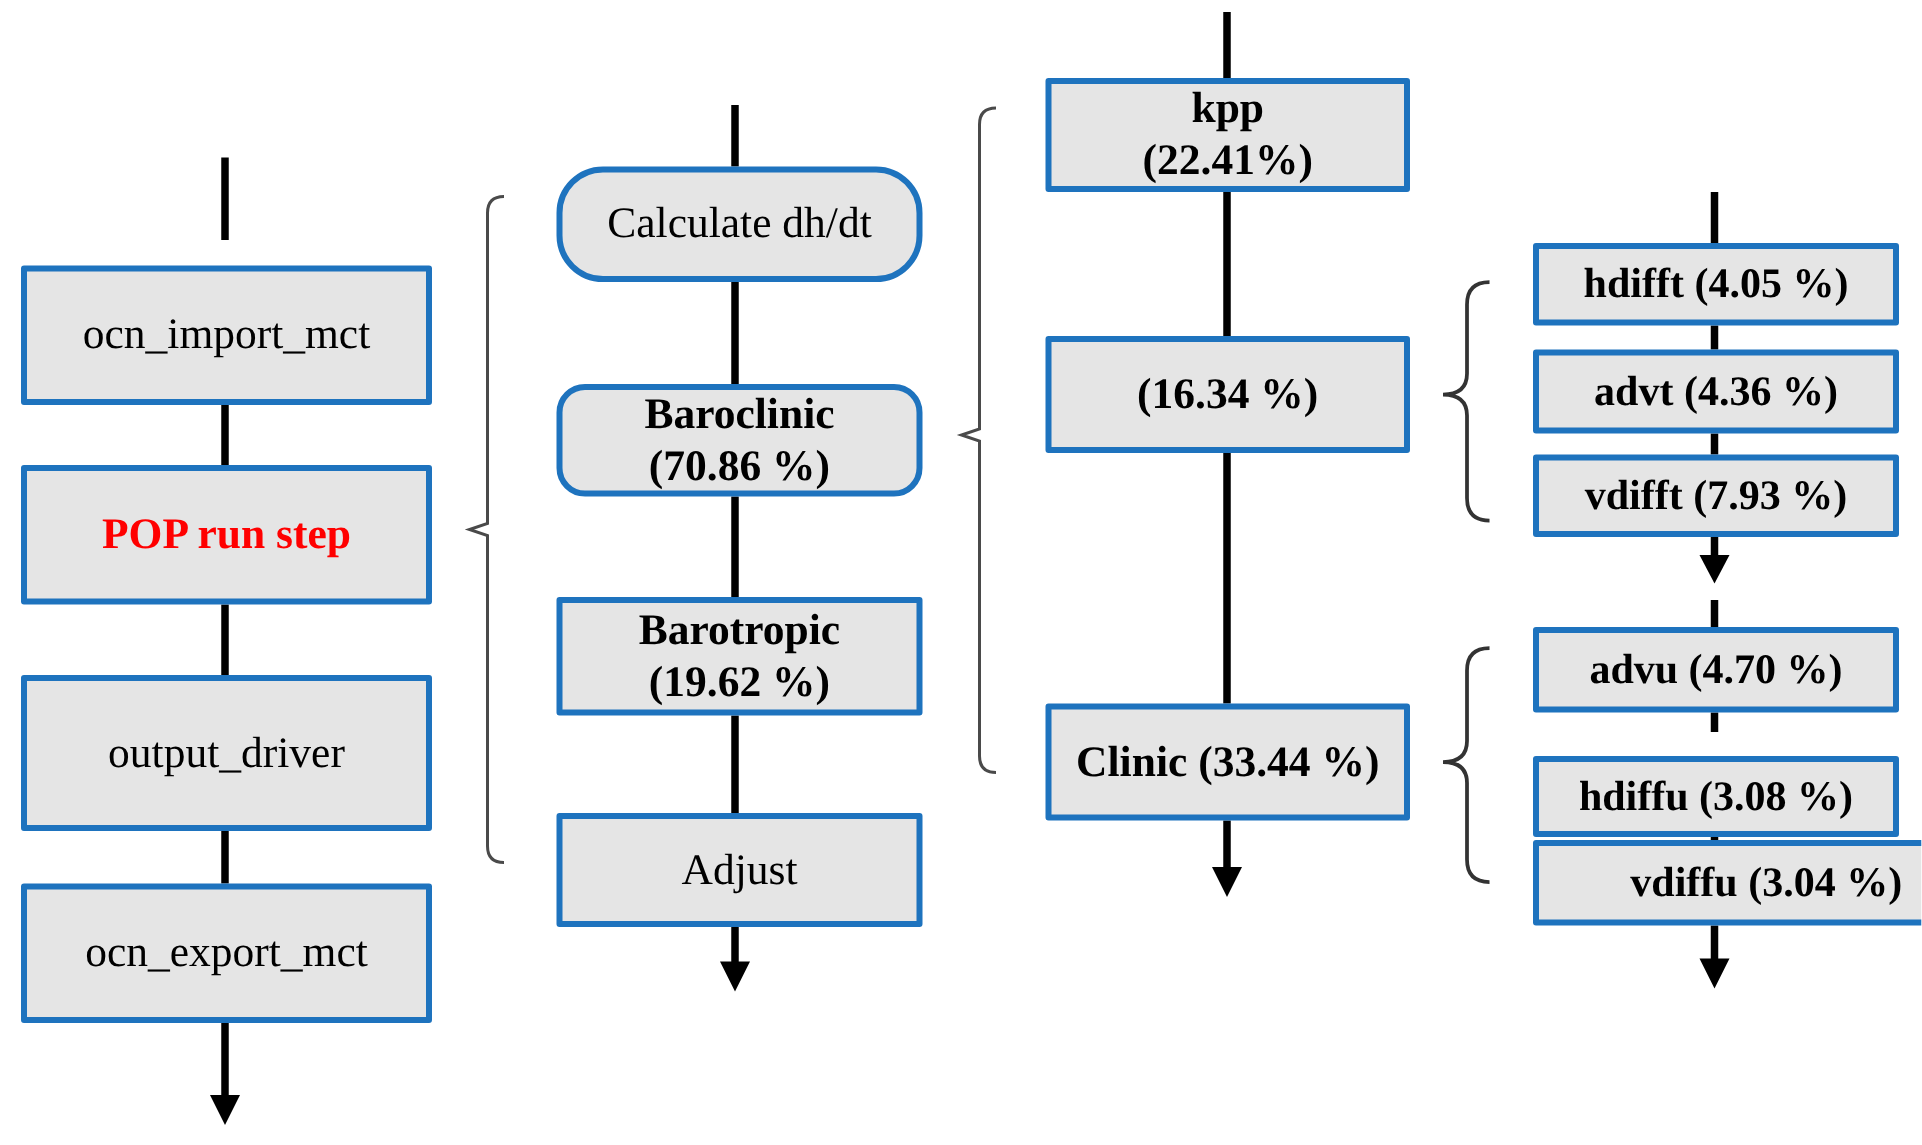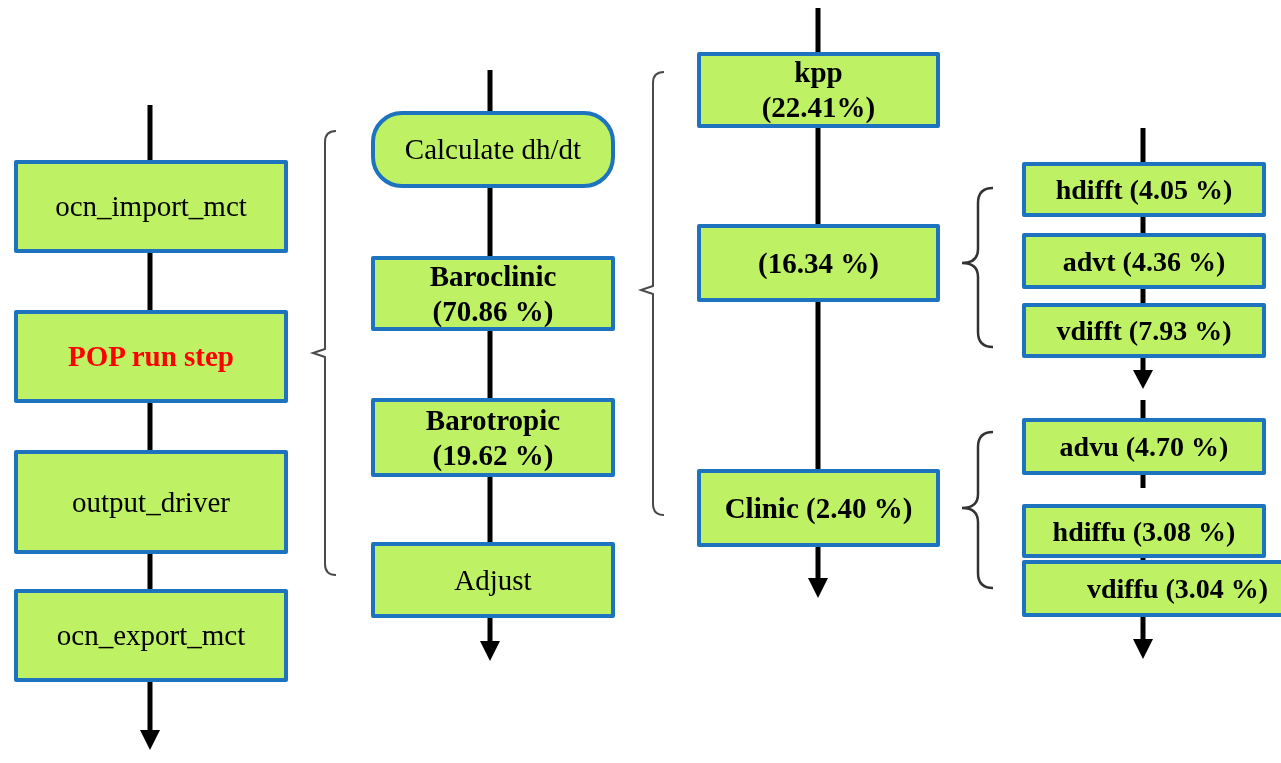--- a/index.html
+++ b/index.html
@@ -9,42 +9,42 @@
     background:#ffffff;
     font-family:"Liberation Serif","DejaVu Serif",serif;
     overflow:hidden;
   }
   .connector-layer{position:absolute;left:0;top:0;width:1281px;height:763px;}
   .box{
     position:absolute;
     box-sizing:border-box;
     border:4px solid #1E73BE;
     border-radius:2px;
-    background:#bef264;
+    background:#e5e5e5;
     display:flex;
     flex-direction:column;
     align-items:center;
     justify-content:center;
     text-align:center;
     color:#000000;
     font-size:29px;
     line-height:35px;
   }
   .box .lbl{display:block;white-space:nowrap;}
   .bold{font-weight:bold;}
   .red{color:#FF0000;font-weight:bold;}
   .small{font-size:28px;}
   
-  #b-ocn-import   {left:14px;  top:160px; width:274px; height:93px;}
+  #b-ocn-import   {left:14px;  top:177px; width:274px; height:93px;}
   #b-pop          {left:14px;  top:310px; width:274px; height:93px;}
   #b-output-driver{left:14px;  top:450px; width:274px; height:104px;}
   #b-ocn-export   {left:14px;  top:589px; width:274px; height:93px;}
   
   #b-calc      {left:371px; top:111px; width:244px; height:77px;border-radius:31px;}
-  #b-baroclinic{left:371px; top:256px; width:244px; height:75px;}
+  #b-baroclinic{left:371px; top:256px; width:244px; height:75px;border-radius:19px;}
   #b-barotropic{left:371px; top:398px; width:244px; height:79px;}
   #b-adjust    {left:371px; top:542px; width:244px; height:76px;}
   
   #b-kpp   {left:697px; top:52px;  width:243px; height:76px;}
   #b-tracer{left:697px; top:224px; width:243px; height:78px;}
   #b-clinic{left:697px; top:469px; width:243px; height:78px;}
   
   #b-hdifft{left:1022px; top:162px; width:244px; height:55px;}
   #b-advt  {left:1022px; top:233px; width:244px; height:56px;}
   #b-vdifft{left:1022px; top:303px; width:244px; height:55px;}
@@ -133,21 +133,21 @@
   </div>
 
   <div class="box bold" id="b-kpp">
     <span class="lbl">kpp</span>
     <span class="lbl">(22.41%)</span>
   </div>
   <div class="box bold" id="b-tracer">
     <span class="lbl">(16.34 %)</span>
   </div>
   <div class="box bold" id="b-clinic">
-    <span class="lbl">Clinic (2.40 %)</span>
+    <span class="lbl">Clinic (33.44 %)</span>
   </div>
 
   <div class="box bold small" id="b-hdifft">
     <span class="lbl">hdifft (4.05 %)</span>
   </div>
   <div class="box bold small" id="b-advt">
     <span class="lbl">advt (4.36 %)</span>
   </div>
   <div class="box bold small" id="b-vdifft">
     <span class="lbl">vdifft (7.93 %)</span>

